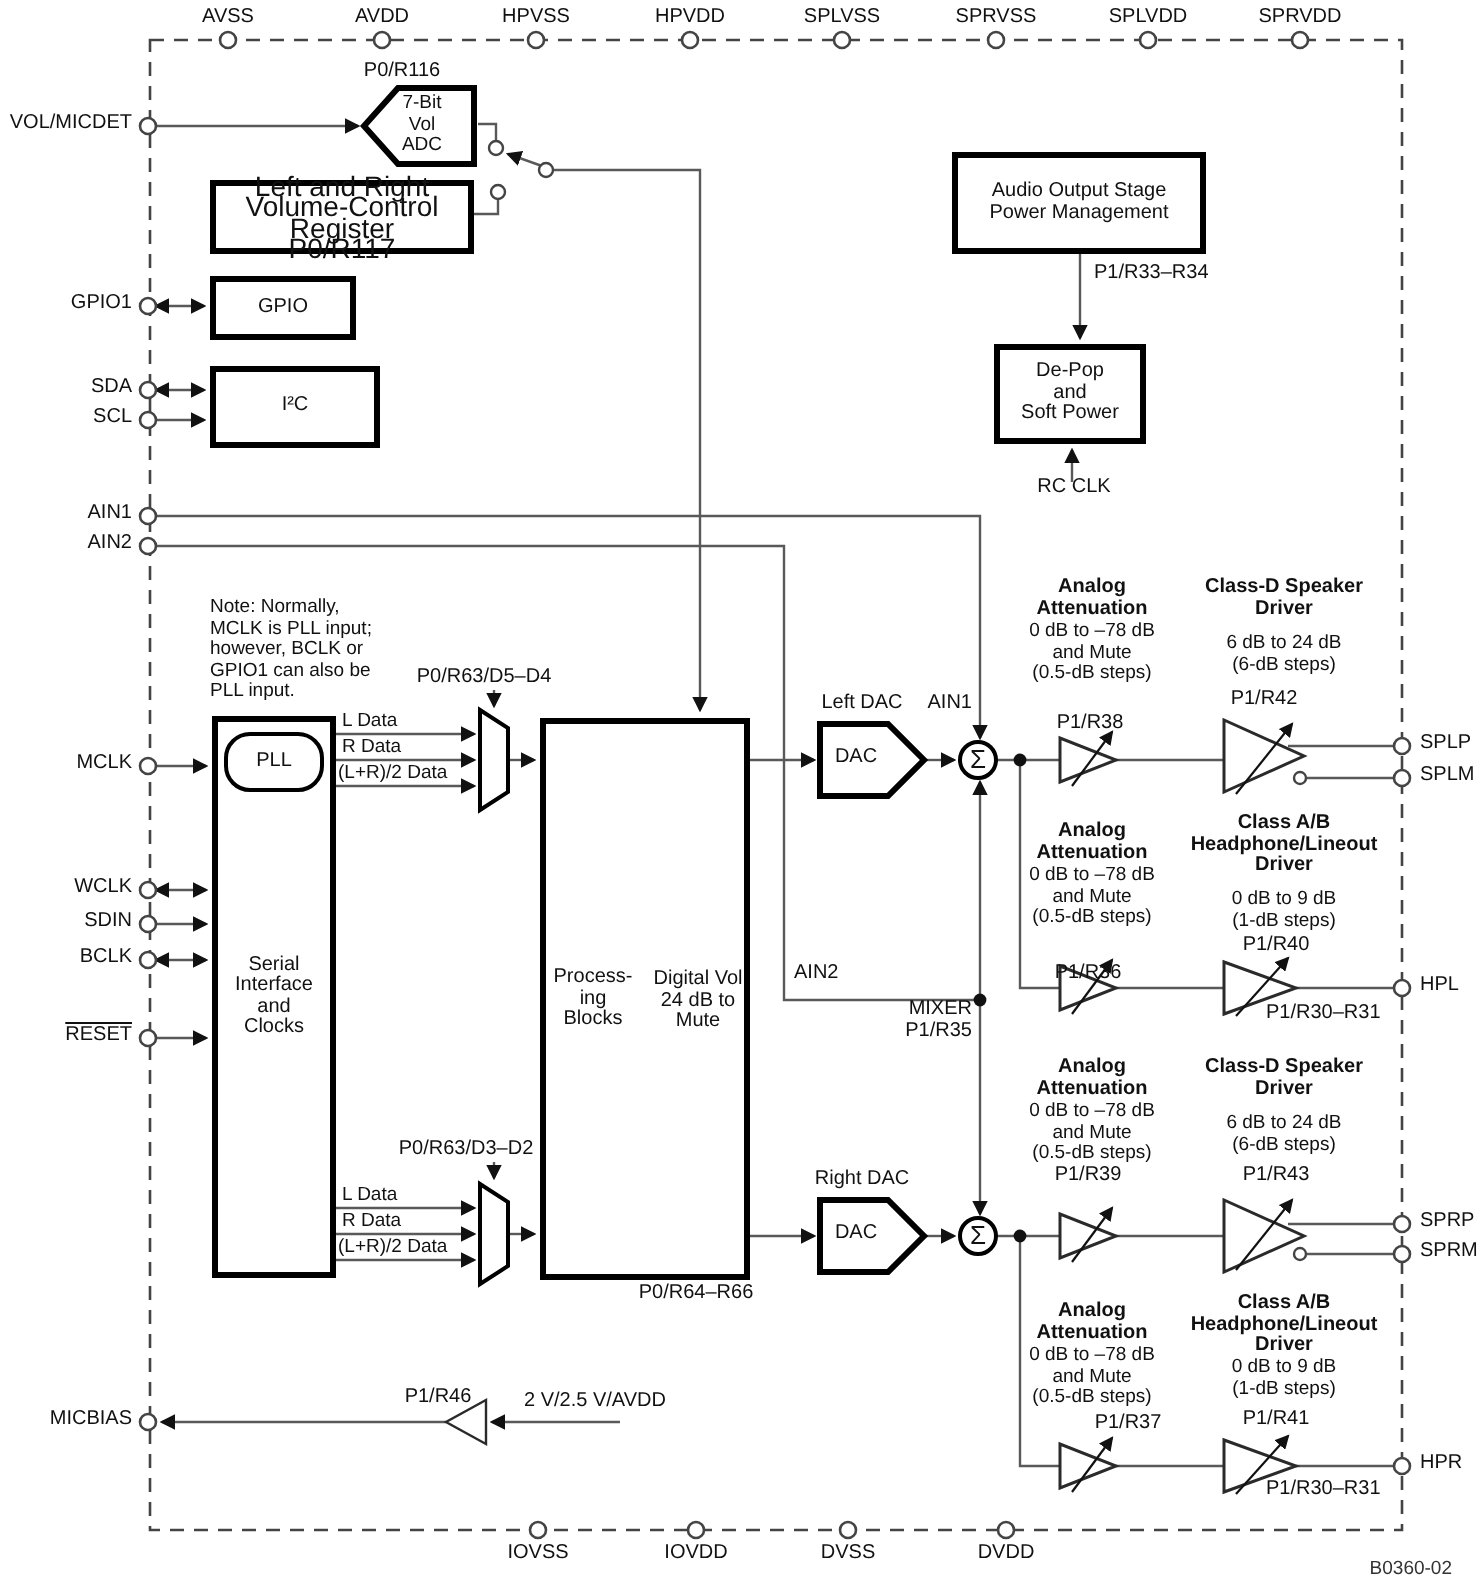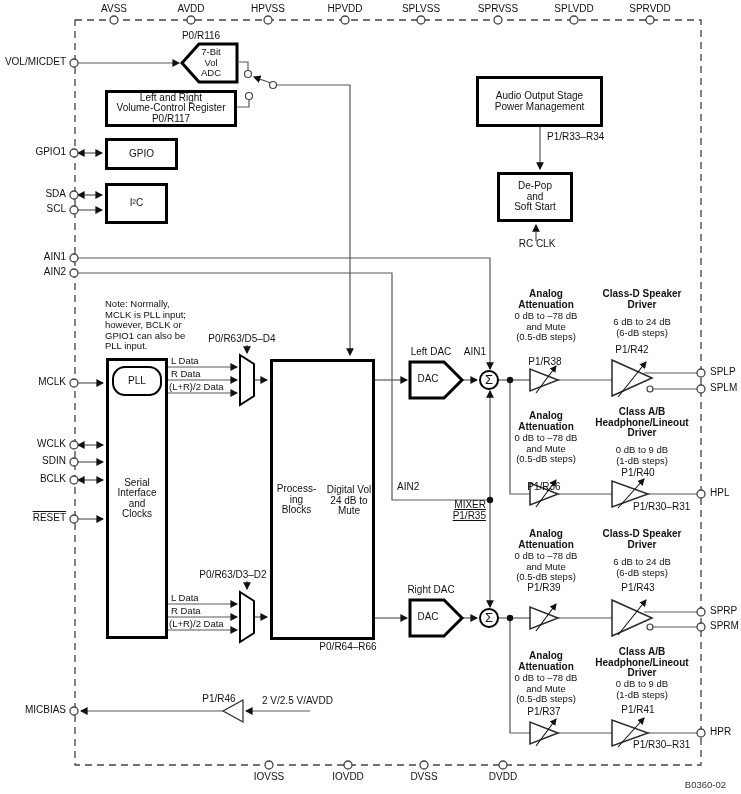--- a/index.html
+++ b/index.html
@@ -164,42 +164,42 @@
     <circle cx="74" cy="711" r="4"></circle>
     <circle cx="701" cy="373" r="4"></circle>
     <circle cx="701" cy="389" r="4"></circle>
     <circle cx="701" cy="494" r="4"></circle>
     <circle cx="701" cy="612" r="4"></circle>
     <circle cx="701" cy="627" r="4"></circle>
     <circle cx="701" cy="733" r="4"></circle>
   </g>
 </svg>
 
-<div class="box" style="left:105px;top:90px;width:132px;height:37px;font-size:10px;">Left and Right
+<div class="box" style="left:105px;top:90px;width:132px;height:37px;font-size:14px;">Left and Right
 Volume-Control Register
 P0/R117</div>
 <div class="box" style="left:105px;top:138px;width:73px;height:32px;">GPIO</div>
-<div class="box" style="left:105px;top:183px;width:63px;height:41px;">I²C</div>
+<div class="box" style="left:105px;top:183px;width:85px;height:41px;">I²C</div>
 <div class="box" style="left:106px;top:358px;width:62px;height:281px;">Serial
 Interface
 and
 Clocks</div>
 <div class="box thin" style="left:112px;top:366px;width:50px;height:30px;">PLL</div>
 <div class="box" style="left:270px;top:359px;width:105px;height:281px;"></div>
 <div class="lbl" style="left:270px;top:484px;width:53px;">Process-
 ing
 Blocks</div>
 <div class="lbl" style="left:323px;top:485px;width:52px;">Digital Vol
 24 dB to
 Mute</div>
 <div class="box" style="left:476px;top:76px;width:127px;height:51px;">Audio Output Stage
 Power Management</div>
 <div class="box" style="left:497px;top:172px;width:76px;height:50px;">De-Pop
 and
-Soft Start</div>
+Soft Power</div>
 
 <div class="lbl sm" style="left:186px;top:47px;width:50px;">7-Bit
 Vol
 ADC</div>
 <div class="lbl c" style="left:201px;top:31px;">P0/R116</div>
 <div class="lbl c" style="left:428px;top:374px;">DAC</div>
 <div class="lbl c" style="left:431px;top:347px;">Left DAC</div>
 <div class="lbl c" style="left:428px;top:612px;">DAC</div>
 <div class="lbl c" style="left:431px;top:585px;">Right DAC</div>
 <div class="lbl sigma c" style="left:489px;top:373px;">Σ</div>
@@ -247,21 +247,21 @@
 <div class="lbl l sm" style="left:171px;top:356px;">L Data</div>
 <div class="lbl l sm" style="left:171px;top:369px;">R Data</div>
 <div class="lbl l sm" style="left:169px;top:382px;">(L+R)/2 Data</div>
 <div class="lbl c" style="left:233px;top:570px;">P0/R63/D3–D2</div>
 <div class="lbl l sm" style="left:171px;top:593px;">L Data</div>
 <div class="lbl l sm" style="left:171px;top:606px;">R Data</div>
 <div class="lbl l sm" style="left:169px;top:619px;">(L+R)/2 Data</div>
 <div class="lbl c" style="left:348px;top:642px;">P0/R64–R66</div>
 <div class="lbl r" style="right:255px;top:347px;width:60px;">AIN1</div>
 <div class="lbl l" style="left:397px;top:482px;width:40px;">AIN2</div>
-<div class="lbl r" style="right:255px;top:500px;width:60px;text-decoration:underline;">MIXER
+<div class="lbl r" style="right:255px;top:500px;width:60px;">MIXER
 P1/R35</div>
 <div class="lbl l" style="left:547px;top:132px;">P1/R33–R34</div>
 <div class="lbl c" style="left:537px;top:239px;">RC CLK</div>
 <div class="lbl c" style="left:219px;top:694px;">P1/R46</div>
 <div class="lbl l" style="left:262px;top:696px;">2 V/2.5 V/AVDD</div>
 <div class="lbl r sm" style="right:15px;top:780px;width:60px;color:#333;">B0360-02</div>
 
 <div class="lbl b" style="left:496px;top:289px;width:100px;">Analog
 Attenuation</div>
 <div class="lbl sm" style="left:496px;top:311px;width:100px;">0 dB to –78 dB
@@ -303,17 +303,17 @@
 <div class="lbl b" style="left:496px;top:651px;width:100px;">Analog
 Attenuation</div>
 <div class="lbl sm" style="left:496px;top:673px;width:100px;">0 dB to –78 dB
 and Mute
 (0.5-dB steps)</div>
 <div class="lbl b" style="left:580px;top:647px;width:124px;">Class A/B
 Headphone/Lineout
 Driver</div>
 <div class="lbl sm" style="left:580px;top:679px;width:124px;">0 dB to 9 dB
 (1-dB steps)</div>
-<div class="lbl c" style="left:544px;top:707px;">P1/R37</div>
+<div class="lbl c" style="left:564px;top:707px;">P1/R37</div>
 <div class="lbl c" style="left:638px;top:705px;">P1/R41</div>
 <div class="lbl l" style="left:633px;top:740px;">P1/R30–R31</div>
 
 </div>
 
 </body></html>

